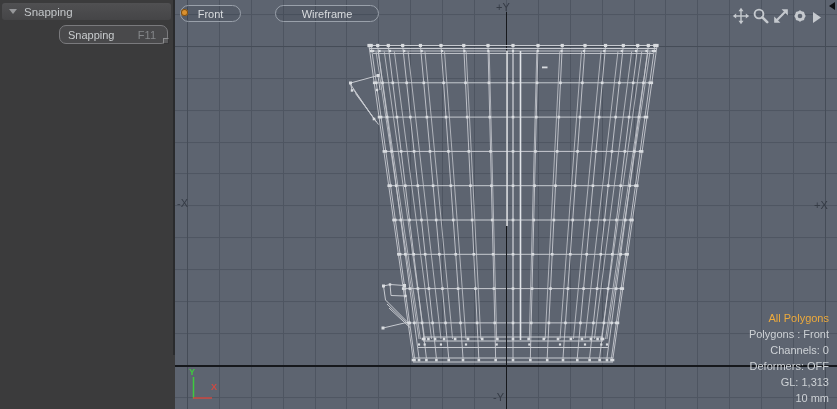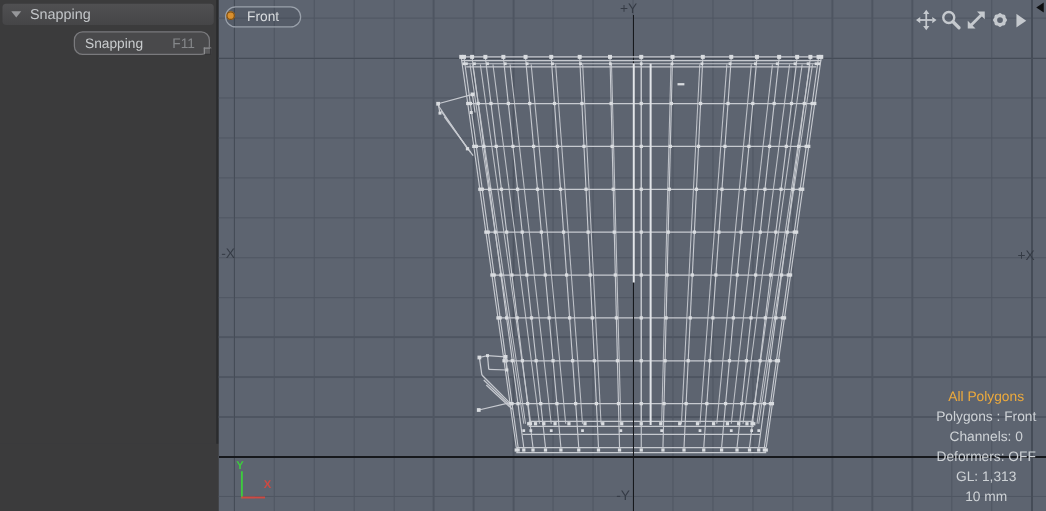--- a/index.html
+++ b/index.html
@@ -39,21 +39,21 @@
         background:rgba(20,25,35,0.10);color:#d9dcdf;font-size:11px;box-sizing:border-box;
         display:flex;align-items:center;justify-content:center;}
   .odot{position:absolute;left:6px;top:9px;width:7px;height:7px;border-radius:50%;
         background:#d9902f;box-shadow:inset 0 0 0 1px #7a4e16;}
   .icon{position:absolute;top:7px;width:18px;height:18px;}
   .corner-tri{position:absolute;right:2px;top:2px;width:0;height:0;
         border-top:4px solid transparent;border-bottom:4px solid transparent;
         border-right:6px solid #0e0f11;}
 
   .vp-label{position:absolute;font-size:11px;color:#353b45;}
-  .hud{position:absolute;right:8px;top:310px;text-align:center;font-size:11px;
+  .hud{position:absolute;right:8px;top:310px;text-align:right;font-size:11px;
        line-height:16px;color:#ced2d6;}
   .gz{position:absolute;font-size:9px;font-weight:bold;}
 </style>
 </head>
 <body>
 
 <div class="stage">
 
   <div class="panel">
     <div class="panel-header">
@@ -402,20 +402,21 @@
         </g>
       <line class="axisln" x1="506.5" y1="228" x2="506.5" y2="366" stroke-width="1" shape-rendering="crispEdges"></line>
       <line class="axisln" x1="175" y1="365.5" x2="837" y2="365.5" stroke-width="2" shape-rendering="crispEdges"></line>
       <g>
         <line id="gz-y" x1="193.5" y1="377" x2="193.5" y2="398.5" stroke="#3ecb3e" stroke-width="1.5"></line>
         <line id="gz-x" x1="193" y1="398" x2="212" y2="398" stroke="#cf4a42" stroke-width="1.5"></line>
       </g>
     </svg>
 
     <div class="pill" style="left:5px;width:61px;">Front</div>
+    <div class="pill" style="left:100px;width:104px;">Wireframe</div>
     <div class="odot" style="background: rgb(217, 144, 47);"></div>
 
     <span class="icon" style="left:557px;">
       <svg width="18" height="18" viewBox="0 0 18 18" fill="#c5c9ce">
         <path d="M9 0.8 6.5 4.2h5z M9 17.2 6.5 13.8h5z M0.8 9 4.2 6.5v5z M17.2 9 13.8 6.5v5z"></path>
         <rect x="8.3" y="4" width="1.4" height="10"></rect>
           <rect x="4" y="8.3" width="10" height="1.4"></rect>
       </svg>
     </span>
     <span class="icon" style="left:577px;">

